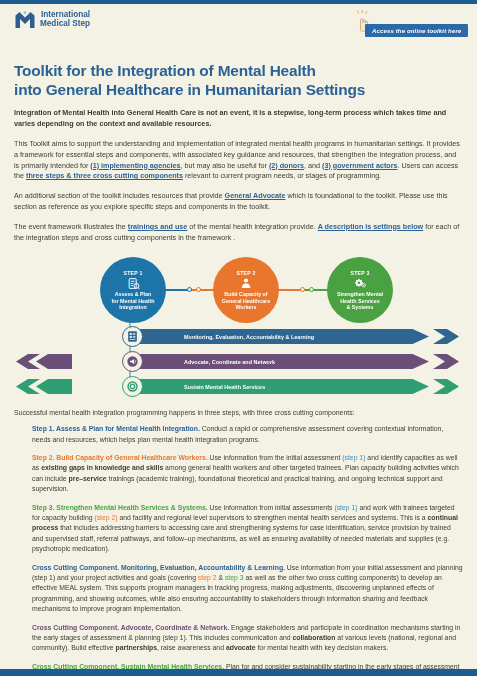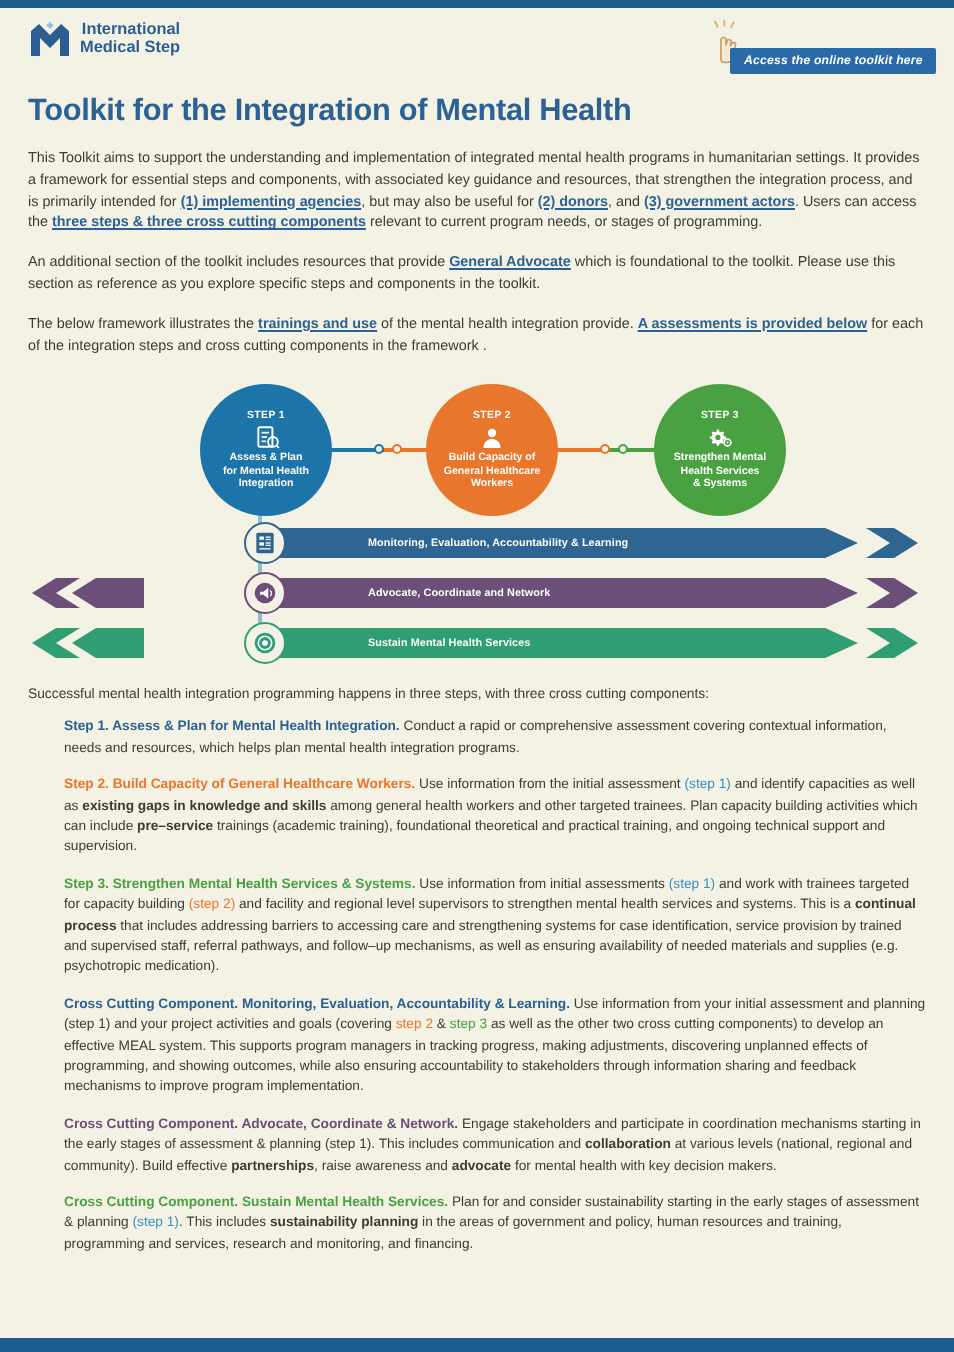--- a/index.html
+++ b/index.html
@@ -28,21 +28,21 @@
   .cta-btn{
     position:absolute;left:24px;top:13px;
     background:#2a6aa8;color:#ffffff;
     font-size:6.1px;font-weight:bold;font-style:italic;
     padding:3px 7px;border-radius:1px;white-space:nowrap;
     letter-spacing:.1px;
   }
 
   
   .title{
-    margin-top:5px;
+    margin-top:20px;
     font-size:15.4px;line-height:1.24;font-weight:bold;
     color:#2c6195;letter-spacing:-.15px;
   }
 
   
   p.body{font-size:7.2px;line-height:1.5;margin:9px 0 0 0;text-align:left;}
   p.lead{font-weight:bold;font-size:7.25px;}
   .b{font-weight:bold;}
   .blue{color:#2c6195;font-weight:bold;text-decoration:underline;}
 
@@ -132,28 +132,30 @@
           <line x1="14" y1="4.2" x2="15.6" y2="1.4"></line>
         </g>
         <path d="M8 23 L8 12 C8 9.8 11 9.8 11 12 L11 15 L11.6 12.6 C12 11 14.4 11.6 14 13.2 L13.6 15.4 L14.4 14 C15 12.6 17 13.4 16.6 15 L15.6 21 C15.2 23.4 13.6 25 11.6 25 L10.4 25 C9 25 8 24.2 8 23 Z" fill="#f6e9d4" stroke="#c9a06a" stroke-width="1"></path>
       </svg>
       <div class="cta-btn">Access the online toolkit here</div>
     </div>
   </div>
 
   <div class="title">
     <div>Toolkit for the Integration of Mental Health</div>
+    <div>into General Healthcare in Humanitarian Settings</div>
   </div>
 
+  <p class="body lead">Integration of Mental Health into General Health Care is not an event, it is a stepwise, long-term process which takes time and varies depending on the context and available resources.</p>
 
   <p class="body"><span>This Toolkit aims to support the understanding and implementation of integrated mental health programs in humanitarian settings. It provides a framework for essential steps and components, with associated key guidance and resources, that strengthen the integration process, and is primarily intended for </span><span class="blue">(1) implementing agencies</span><span>, but may also be useful for </span><span class="blue">(2) donors</span><span>, and </span><span class="blue">(3) government actors</span><span>. Users can access the </span><span class="blue">three steps &amp; three cross cutting components</span><span> relevant to current program needs, or stages of programming.</span></p>
 
   <p class="body"><span>An additional section of the toolkit includes resources that provide </span><span class="blue">General Advocate</span><span> which is foundational to the toolkit.  Please use this section as reference as you explore specific steps and components in the toolkit.</span></p>
 
-  <p class="body"><span>The below framework illustrates the </span><span class="blue">trainings and use</span><span> of the mental health integration provide. </span><span class="blue">A assessments is provided below</span><span> for each of the integration steps and cross cutting components in the framework .</span></p>
+  <p class="body"><span>The event framework illustrates the </span><span class="blue">trainings and use</span><span> of the mental health integration provide. </span><span class="blue">A description is settings below</span><span> for each of the integration steps and cross cutting components in the framework .</span></p>
 
   <div class="diagram">
 
     <div class="connector conn-a"></div>
     <div class="connector conn-b"></div>
     <div class="connector conn-c"></div>
     <div class="connector conn-d"></div>
     <div class="node node-a"></div>
     <div class="node node-b"></div>
     <div class="node node-c"></div>

